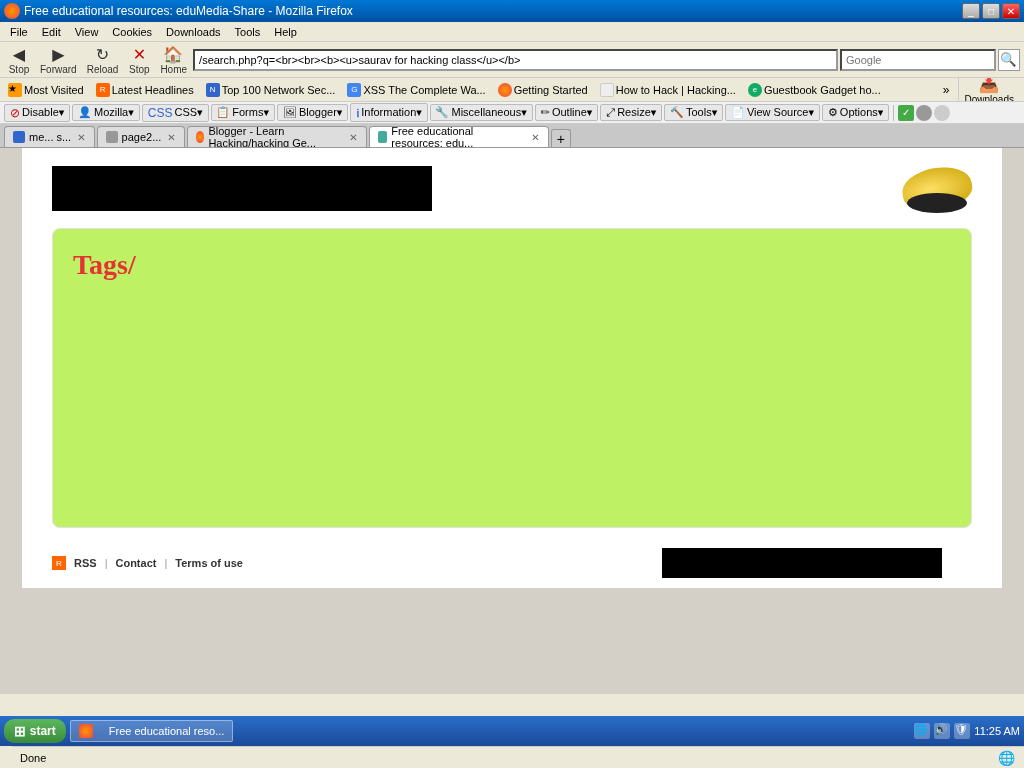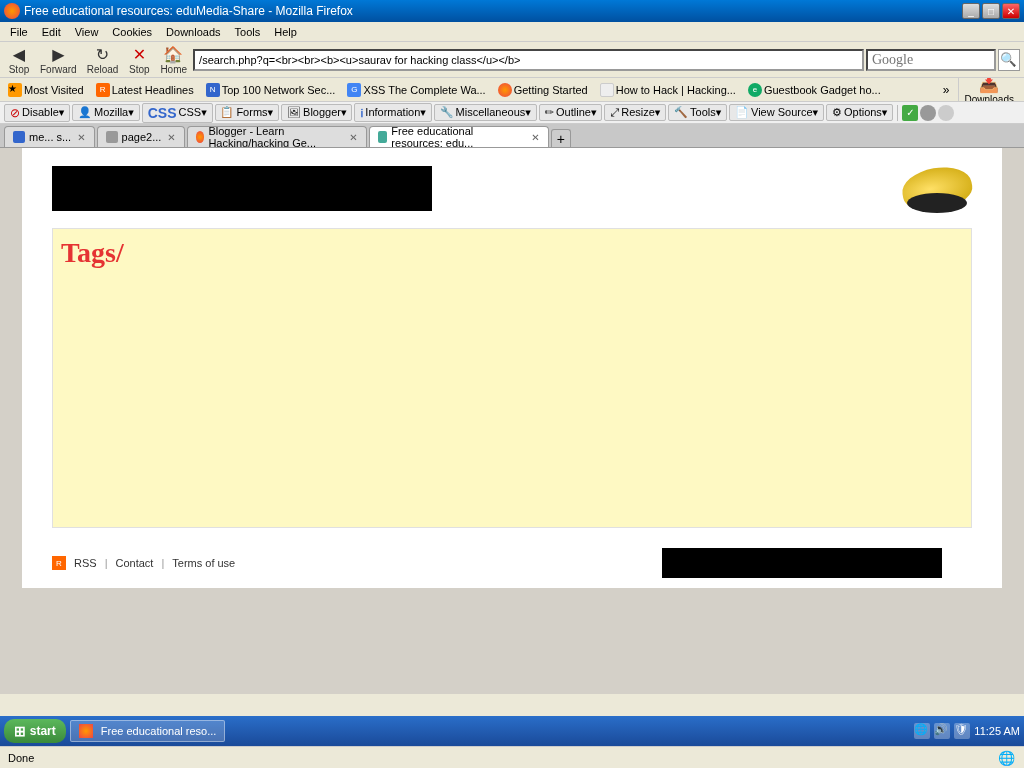--- a/index.html
+++ b/index.html
@@ -65,21 +65,21 @@
       height: 22px;
       border: 2px inset #999;
       background: white;
       padding: 0 4px;
       font-size: 11px;
     }
     #search-area {
       display: flex; align-items: center; gap: 2px;
     }
     #search-input {
-      height: 22px; width: 130px; border: 2px inset #999; padding: 0 4px; font-size: 14px; font-family: Liberation Serif, serif;
+      height: 22px; width: 156px; border: 2px inset #999; padding: 0 4px; font-size: 11px;
     }
     #search-btn { height: 22px; width: 22px; background: white; border: 1px solid #999; cursor: pointer; }
 
     
     #bookmarks-bar {
       background: #ece9d8;
       height: 24px;
       display: flex;
       align-items: center;
       padding: 0 4px;
@@ -140,25 +140,25 @@
     .tab-close { font-size: 10px; cursor: pointer; color: #666; margin-left: 2px; }
     .new-tab-btn { width: 20px; height: 18px; background: #ccc; border: 1px solid #999; border-bottom: none; border-radius: 3px 3px 0 0; display: flex; align-items: center; justify-content: center; cursor: pointer; font-size: 14px; }
 
     
     .content-wrapper {
       display: flex;
       gap: 10px;
       padding: 10px 30px;
     }
     .main-card {
-      background: #fef9c3;
+      background: #bef264;
       border: 1px solid #e0e0e0;
-      border-radius: 0;
+      border-radius: 8px;
       flex: 1;
-      padding: 8px;
+      padding: 20px;
       min-height: 300px;
     }
     .tags-heading { color: #e53333; font-size: 28px; font-weight: bold; font-family: Georgia, serif; }
     .search-result-link {
       display: block; margin-top: 20px; color: #0000cc;
       font-family: 'Courier New', monospace; font-size: 13px;
       text-decoration: underline; letter-spacing: 2px;
     }
     .sidebar-card {
       width: 220px;
@@ -180,39 +180,39 @@
     .black-box { background: black; width: 100%; height: 195px; margin-top: 8px; }
 
     
     .page-footer {
       padding: 10px 30px;
       display: flex;
       align-items: center;
       gap: 8px;
       font-size: 11px;
     }
-    .footer-link { color: #333; text-decoration: none; }
+    .footer-link { color: #333; text-decoration: none; font-weight: bold; }
     .footer-sep { color: #999; }
 
     .bottom-black-bar {
       width: 280px; height: 30px; background: black; margin-left: auto; margin-right: 30px;
     }
 
     
     #statusbar {
       background: #ece9d8;
       height: 22px;
       border-top: 1px solid #ccc;
       display: flex;
       align-items: center;
       padding: 0 8px;
       font-size: 11px;
       position: fixed;
       bottom: 0;
-      left: 0;
+      left: 12px;
       right: 0;
     }
     #statusbar-right {
       margin-left: auto;
       display: flex;
       align-items: center;
       gap: 4px;
     }
 
     
@@ -242,21 +242,21 @@
       font-size: 12px;
     }
     .taskbar-item {
       background: rgba(255,255,255,0.2);
       border: 1px solid rgba(255,255,255,0.4);
       color: white;
       padding: 2px 8px;
       height: 22px;
       display: flex;
       align-items: center;
-      gap: 8px;
+      gap: 16px;
       cursor: pointer;
       font-size: 11px;
       border-radius: 2px;
       justify-content: space-between;
     }
     #taskbar-right {
       margin-left: auto;
       display: flex;
       align-items: center;
       gap: 4px;
@@ -372,21 +372,21 @@
 <div id="devbar">
   <div class="dev-btn">
     <span style="color:#c00; font-size:12px;">⊘</span>
     <span>Disable▾</span>
   </div>
   <div class="dev-btn">
     <span>👤</span>
     <span>Mozilla▾</span>
   </div>
   <div class="dev-btn">
-    <span style="color:#36c; font-weight:bold; font-size:14px;">CSS</span>
+    <span style="color:#36c; font-weight:normal; font-size:12px;">CSS</span>
     <span>CSS▾</span>
   </div>
   <div class="dev-btn">
     <span>📋</span>
     <span>Forms▾</span>
   </div>
   <div class="dev-btn">
     <span>🖼</span>
     <span>Blogger▾</span>
   </div>

